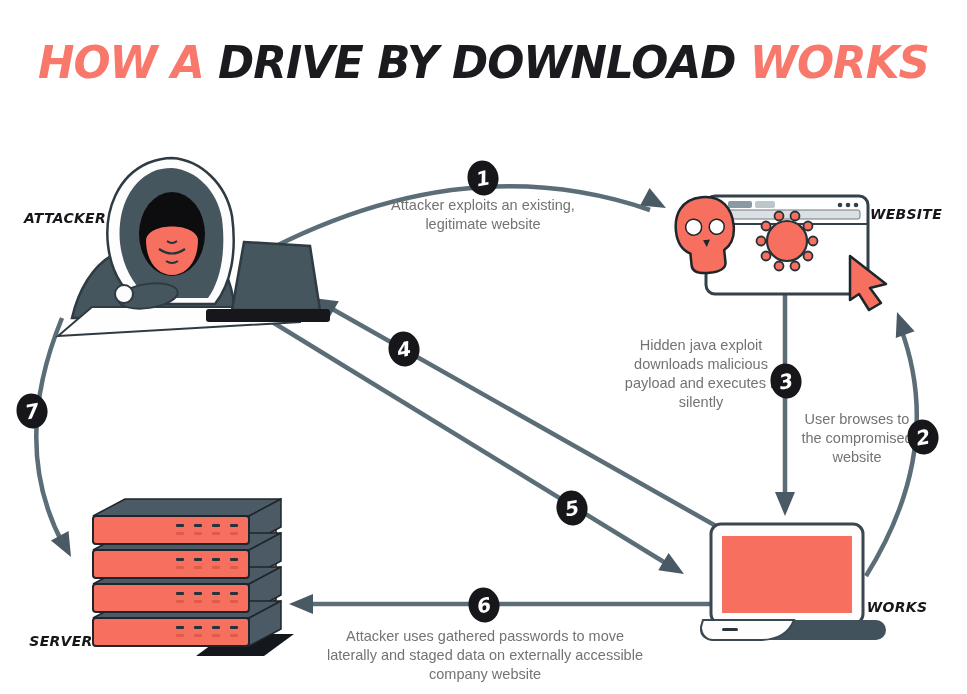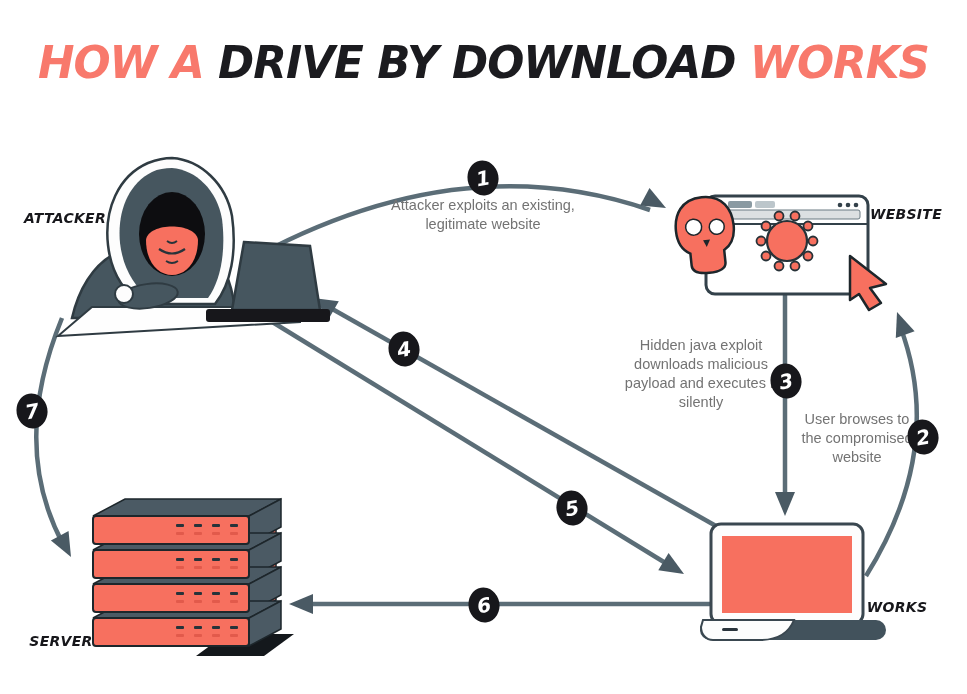--- a/index.html
+++ b/index.html
@@ -221,20 +221,21 @@
       <path d="M 703 620 L 794 620 C 788 635 774 640 760 640 L 713 640 C 706 640 701 634 701 627 Z" fill="#FDFDFD" stroke="#3A4750" stroke-width="2"></path>
       <rect x="722" y="628" width="16" height="3" rx="1.5" fill="#2A343C"></rect>
     </g>
   </svg>
 
   <div class="title"><span class="accent">HOW A </span><span class="ink">DRIVE BY DOWNLOAD</span><span class="accent"> WORKS</span></div>
 
   <div class="step-text" style="left:483px;top:196px;width:215px;">Attacker exploits an existing, legitimate website</div>
   <div class="step-text" style="left:857px;top:410px;width:112px;">User browses to the compromised website</div>
   <div class="step-text" style="left:701px;top:336px;width:158px;">Hidden java exploit downloads malicious payload and executes it silently</div>
+  <div class="step-text" style="left:485px;top:627px;width:320px;">Attacker uses gathered passwords to move laterally and staged data on externally accessible company website</div>
 
   <div class="badge" style="left:483px;top:178px;">
       <span>1</span>
     </div>
   <div class="badge" style="left:923px;top:437px;">
       <span>2</span>
     </div>
   <div class="badge" style="left:786px;top:381px;">
       <span>3</span>
     </div>

